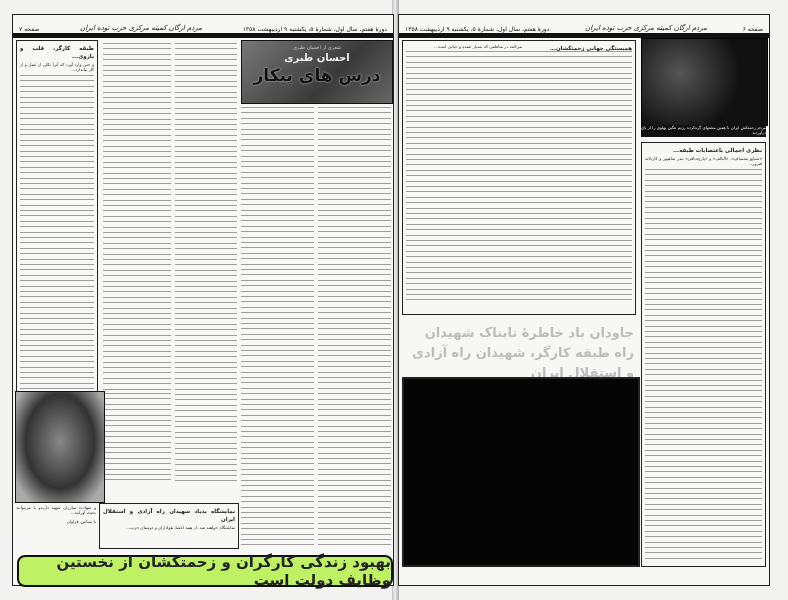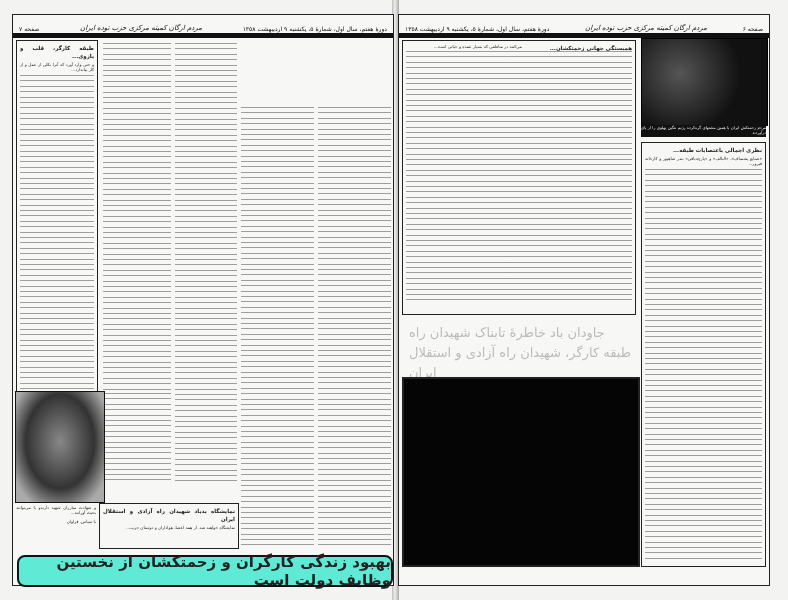--- a/index.html
+++ b/index.html
@@ -9,36 +9,41 @@
   #page-right{left:398px;width:372px;}
   .spine{position:absolute;left:392px;top:0;width:7px;height:600px;background:linear-gradient(90deg,#bbb,#eee 40%,#aaa);}
   .masthead{position:absolute;left:0;right:0;top:3px;height:14px;display:flex;justify-content:space-between;align-items:flex-end;padding:0 6px;font-size:6px;direction:rtl;}
   .masthead .logo{font-family:"DejaVu Serif",serif;font-style:italic;font-size:7px;}
   .mast-bar{position:absolute;left:0;right:0;top:18px;height:5px;background:#111;}
   .col{position:absolute;direction:rtl;font-size:4.2px;line-height:5.4px;text-align:justify;color:#222;overflow:hidden;}
   .col .head{font-weight:bold;font-size:5.5px;line-height:8px;margin-bottom:2px;}
   .boxed{border:1.5px solid #222;padding:3px;box-sizing:border-box;}
   .lines{background:repeating-linear-gradient(180deg,#555 0 1px,transparent 1px 5.4px);opacity:.55;}
   .photo-dark{position:absolute;background:radial-gradient(circle at 30% 40%,#555,#111 60%);border:1px solid #000;}
-  .banner{position:absolute;border:2px solid #111;border-radius:8px;background:#5eead4;display:flex;align-items:center;justify-content:center;direction:rtl;font-weight:bold;font-size:15px;color:#222;}
-  .faded{position:absolute;direction:rtl;text-align:left;color:#bcbcbc;font-size:13px;line-height:20px;font-weight:normal;}
+  .banner{position:absolute;border:2px solid #111;border-radius:8px;background:#bef264;display:flex;align-items:center;justify-content:center;direction:rtl;font-weight:bold;font-size:15px;color:#222;}
+  .faded{position:absolute;direction:rtl;text-align:right;color:#bcbcbc;font-size:13px;line-height:20px;font-weight:bold;}
 </style>
 </head>
 <body>
 
 <div class="spine"></div>
 
 <div class="page" id="page-left">
   <div class="masthead">
     <span>دورهٔ هفتم، سال اول، شمارهٔ ۵، یکشنبه ۹ اردیبهشت ۱۳۵۸</span>
     <span class="logo">مردم ارگان کمیته مرکزی حزب توده ایران</span>
     <span>صفحه ۷</span>
   </div>
   <div class="mast-bar"></div>
 
+  <div style="position:absolute;left:228px;top:25px;width:150px;height:62px;background:linear-gradient(135deg,#777,#3a3a3a 60%,#666);border:1px solid #111;direction:rtl;color:#f2f2f2;text-align:center;">
+    <div style="font-size:5px;margin-top:3px;color:#ccc;">شعری از احسان طبری</div>
+    <div style="font-size:10px;font-weight:bold;margin-top:2px;">احسان طبری</div>
+    <div style="font-size:17px;font-weight:bold;color:#111;text-shadow:0 0 2px #ddd;margin-top:2px;">درس های پیکار</div>
+  </div>
 
   <div class="col lines" style="left:228px;top:92px;width:73px;height:440px;"></div>
   <div class="col lines" style="left:305px;top:92px;width:73px;height:440px;"></div>
   <div class="col lines" style="left:162px;top:28px;width:62px;height:440px;"></div>
   <div class="col lines" style="left:90px;top:28px;width:68px;height:348px;"></div>
 
   <div class="col boxed" style="left:3px;top:25px;width:82px;height:356px;">
     <div class="head">طبقه کارگر، قلب و بازوی...</div>
     <div>و حتی وارد آورد که آنرا بکلی از عمل و از کار بیاندازد...</div>
     <div class="lines" style="height:320px;margin-top:2px;"></div>

